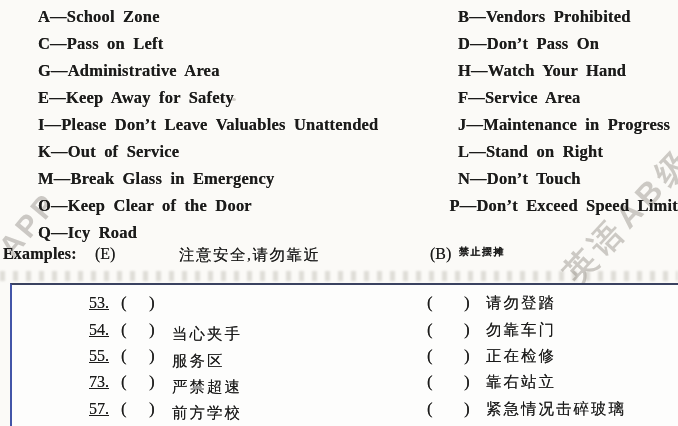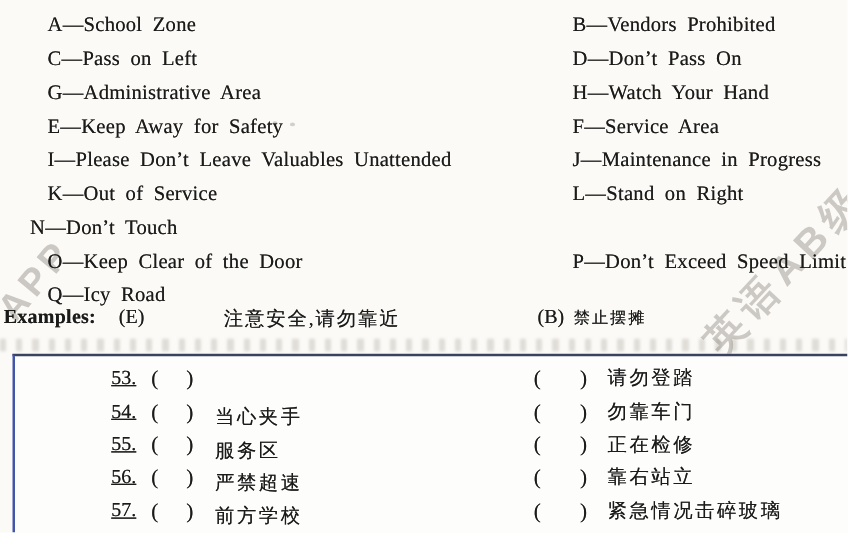--- a/index.html
+++ b/index.html
@@ -34,33 +34,33 @@
     left:554px;top:264px;
     transform:rotate(-47deg);
     transform-origin:left top;
     font-size:32px;
     letter-spacing:6px;
     color:rgba(152,148,141,.48);
   }
 
   
   .options{ position:absolute; left:0; top:3px; width:100%; z-index:1; }
-  .orow{ display:flex; height:27px; align-items:flex-end; }
+  .orow{ display:flex; height:27px; align-items:center;font-weight:bold; }
   .ocell{ font-size:16.5px; word-spacing:4px; letter-spacing:.2px; white-space:nowrap; }
   .ocell.l{ margin-left:38px; width:396px; }
   .ocell.r{ flex:1;margin-left:24px; }
 
   
   .examples{ position:absolute; left:0; top:245px; width:100%; height:22px; z-index:1; }
   .examples span{ position:absolute; white-space:nowrap; }
   .ex-label{ left:3px; font-weight:bold; font-size:16px; letter-spacing:.2px; }
   .ex-tag-l{ left:95px; font-size:16px; }
   .ex-text-l{ left:133px; font-size:15.5px; letter-spacing:1.5px;margin-left:46px; }
   .ex-tag-r{ left:430px; font-size:16px; }
-  .ex-text-r{ left:459px; font-size:13px; letter-spacing:1.5px; }
+  .ex-text-r{ left:459px; font-size:10px; letter-spacing:1.5px;font-weight:bold; }
 
   
   .answer-box{
     position:absolute; left:10px; top:283px;
     width:700px; height:175px;
     border:2.5px solid #4355a8;
     border-top-color:#3a4260;
     background:#fdfdfc;
     padding-top:5px;
     box-sizing:border-box;
@@ -120,20 +120,21 @@
     </div>
     <div class="orow">
       <div class="ocell l ink">I—Please Don’t Leave Valuables Unattended</div>
       <div class="ocell r ink">J—Maintenance in Progress</div>
     </div>
     <div class="orow">
       <div class="ocell l ink">K—Out of Service</div>
       <div class="ocell r ink">L—Stand on Right</div>
     </div>
     <div class="orow">
+      <div class="ocell l ink">M—Break Glass in Emergency</div>
       <div class="ocell r ink">N—Don’t Touch</div>
     </div>
     <div class="orow">
       <div class="ocell l ink">O—Keep Clear of the Door</div>
       <div class="ocell r ink">P—Don’t Exceed Speed Limit</div>
     </div>
     <div class="orow">
       <div class="ocell l ink">Q—Icy Road</div>
       <div class="ocell r ink"></div>
     </div>
@@ -169,21 +170,21 @@
     <div class="q-row">
       <span class="q-num ink">55.</span>
       <span class="q-op ink">(</span>
       <span class="q-cp ink">)</span>
       <span class="q-text ink">严禁超速</span>
       <span class="q-op2 ink">(</span>
       <span class="q-cp2 ink">)</span>
       <span class="q-text2 ink">正在检修</span>
     </div>
     <div class="q-row">
-      <span class="q-num ink">56.</span>
+      <span class="q-num ink">73.</span>
       <span class="q-op ink">(</span>
       <span class="q-cp ink">)</span>
       <span class="q-text ink">前方学校</span>
       <span class="q-op2 ink">(</span>
       <span class="q-cp2 ink">)</span>
       <span class="q-text2 ink">靠右站立</span>
     </div>
     <div class="q-row">
       <span class="q-num ink">57.</span>
       <span class="q-op ink">(</span>

